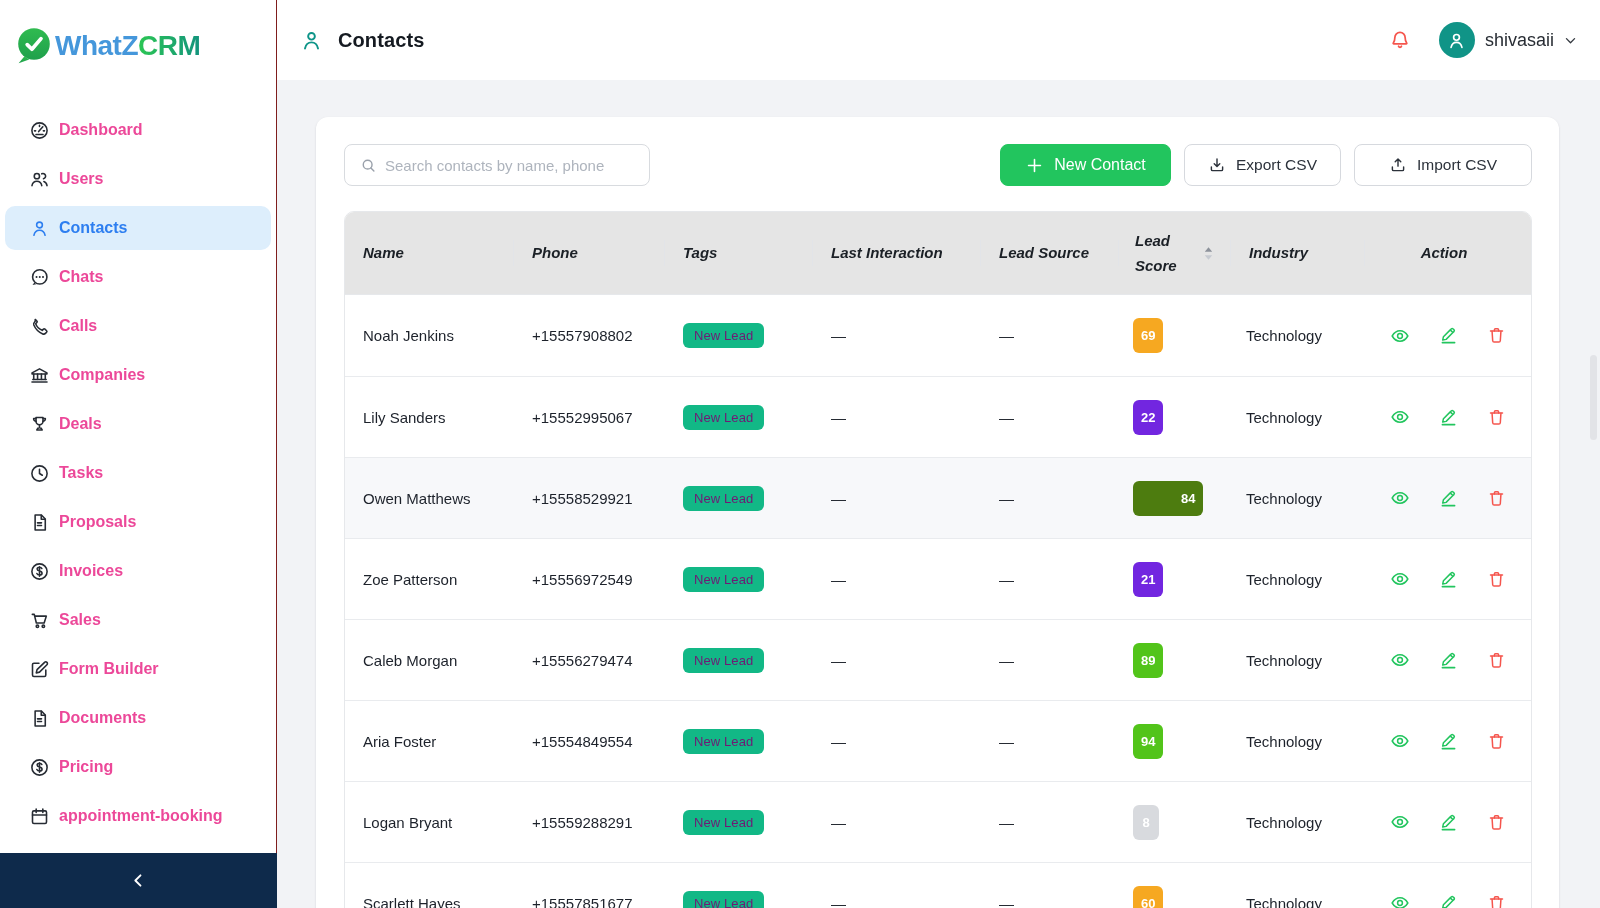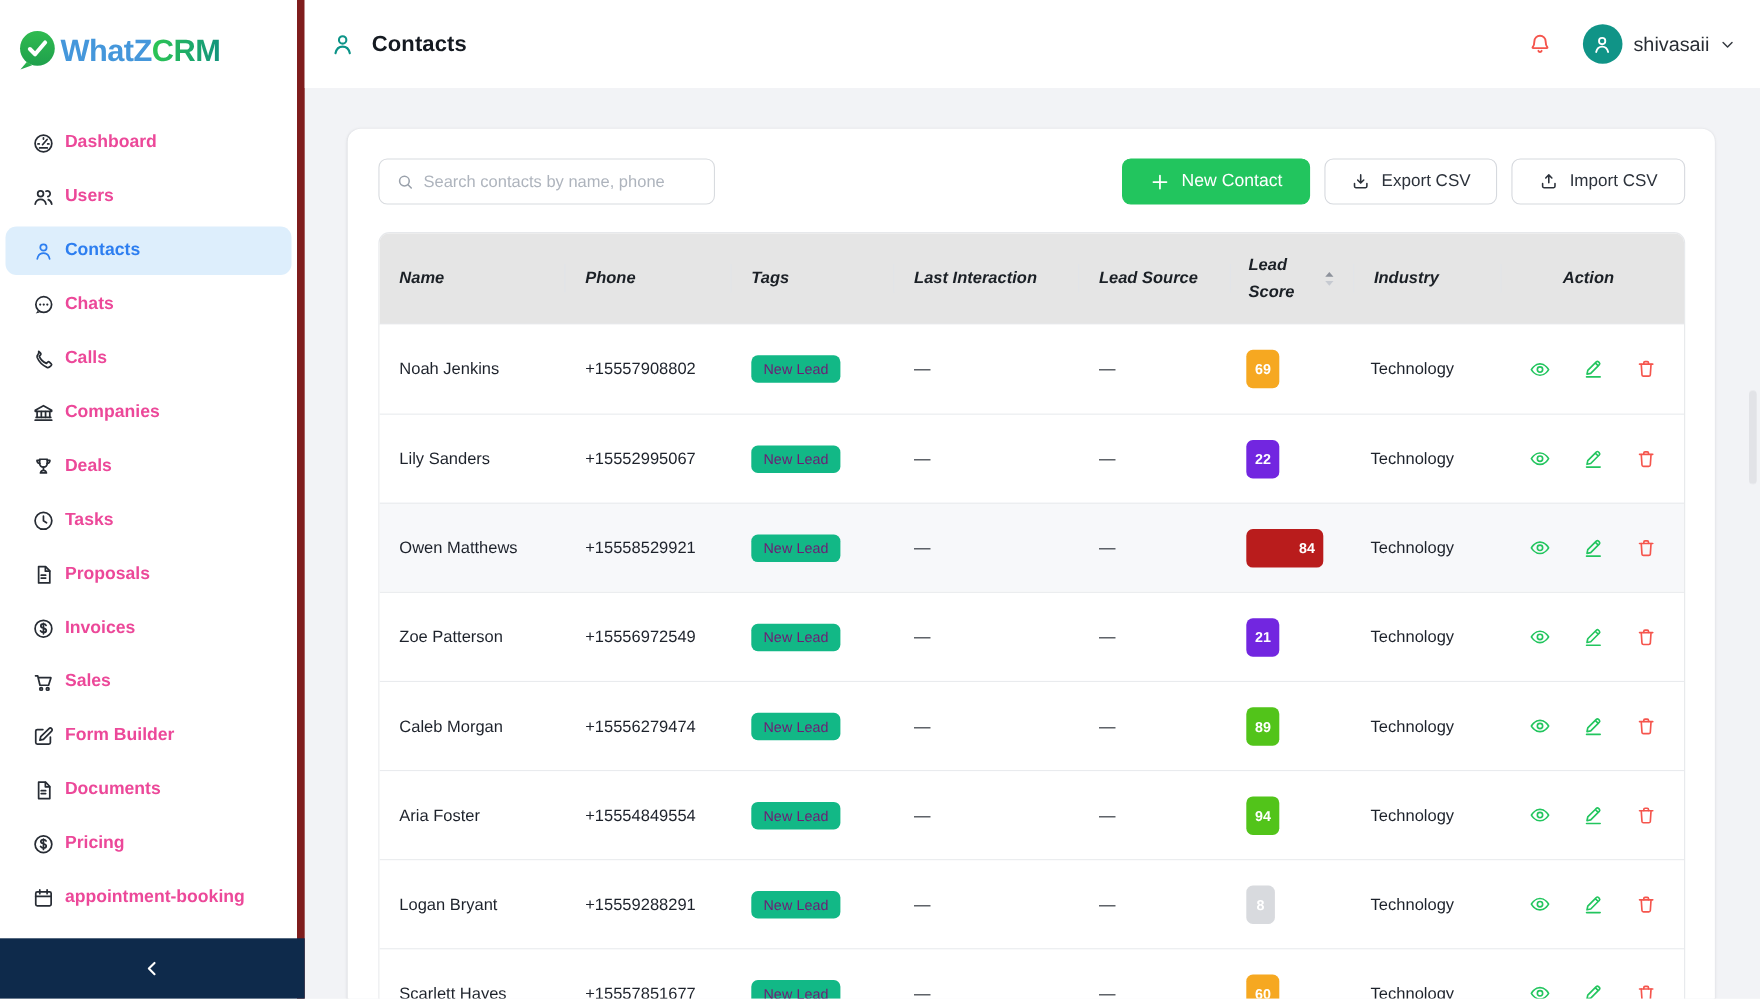--- a/index.html
+++ b/index.html
@@ -9,21 +9,21 @@
     background:#f2f3f6;
     display:flex;
     color:#1d222b;
   }
   svg { display:block; }
 
   
   .sidebar {
     width:277px; min-width:277px; height:908px;
     background:#ffffff;
-    border-right:7px solid #7f1d1d;
+    border-right:1px solid #7f1d1d;
     position:relative;
   }
   .logo-row { display:flex; align-items:center; padding:26px 0 0 15px; }
   .logo-bubble { width:37px; height:39px; }
   .logo-text { font-size:28px; font-weight:700; letter-spacing:-0.5px; margin-left:3px; }
   .logo-prefix { color:#4597db; }
   .logo-suffix {
     background:linear-gradient(90deg,#2cc653 0%, #13947d 100%);
     -webkit-background-clip:text; background-clip:text;
     -webkit-text-fill-color:transparent; color:transparent;
@@ -93,21 +93,21 @@
     gap:10px; font-family:"Liberation Sans",sans-serif;
     font-size:15.5px; font-weight:500; color:#2c323b; cursor:pointer;
     padding:0 20px;
     text-align:right;
   }
   .btn-primary {
     background:#22c55e; border-color:#22c55e; color:#ffffff;
     width:171px; font-size:16px; padding:0;
   }
   .btn-export { width:157px; }
-  .btn-import { width:158px; }
+  .btn-import { width:178px; }
 
   
   .table { margin-top:25px; border:1px solid #e6e8eb; border-radius:10px 10px 0 0; overflow:hidden; }
   .t-row {
     display:grid;
     grid-template-columns:169px 151px 148px 168px 138px 112px 134px 1fr;
   }
   .t-head { background:#e5e5e5; height:83px; border-bottom:1px solid #e6e8eb;font-style:italic; }
   .th {
     display:flex; align-items:center;
@@ -550,21 +550,21 @@
               <div class="td td-tags">
                 <span class="tag-badge">New Lead</span>
               </div>
               <div class="td td-last">
                 <span class="dash">—</span>
               </div>
               <div class="td td-source">
                 <span class="dash">—</span>
               </div>
               <div class="td td-score">
-                <span class="score-badge" style="background: #b91c1c; padding-left: 48px;">84</span>
+                <span class="score-badge" style="background: #4d7c0f; padding-left: 48px;">84</span>
               </div>
               <div class="td td-industry">
                 <span>Technology</span>
               </div>
               <div class="td td-action">
                 <button class="icon-btn">
                   <span>
                     <svg width="20" height="20" viewBox="0 0 24 24" fill="none" stroke="#22c55e" stroke-width="1.8" stroke-linecap="round" stroke-linejoin="round">
                       <path d="M2.6 12 S6.2 5.8 12 5.8 21.4 12 21.4 12 17.8 18.2 12 18.2 2.6 12 2.6 12 z"></path>
                       <circle cx="12" cy="12" r="2.9"></circle>

